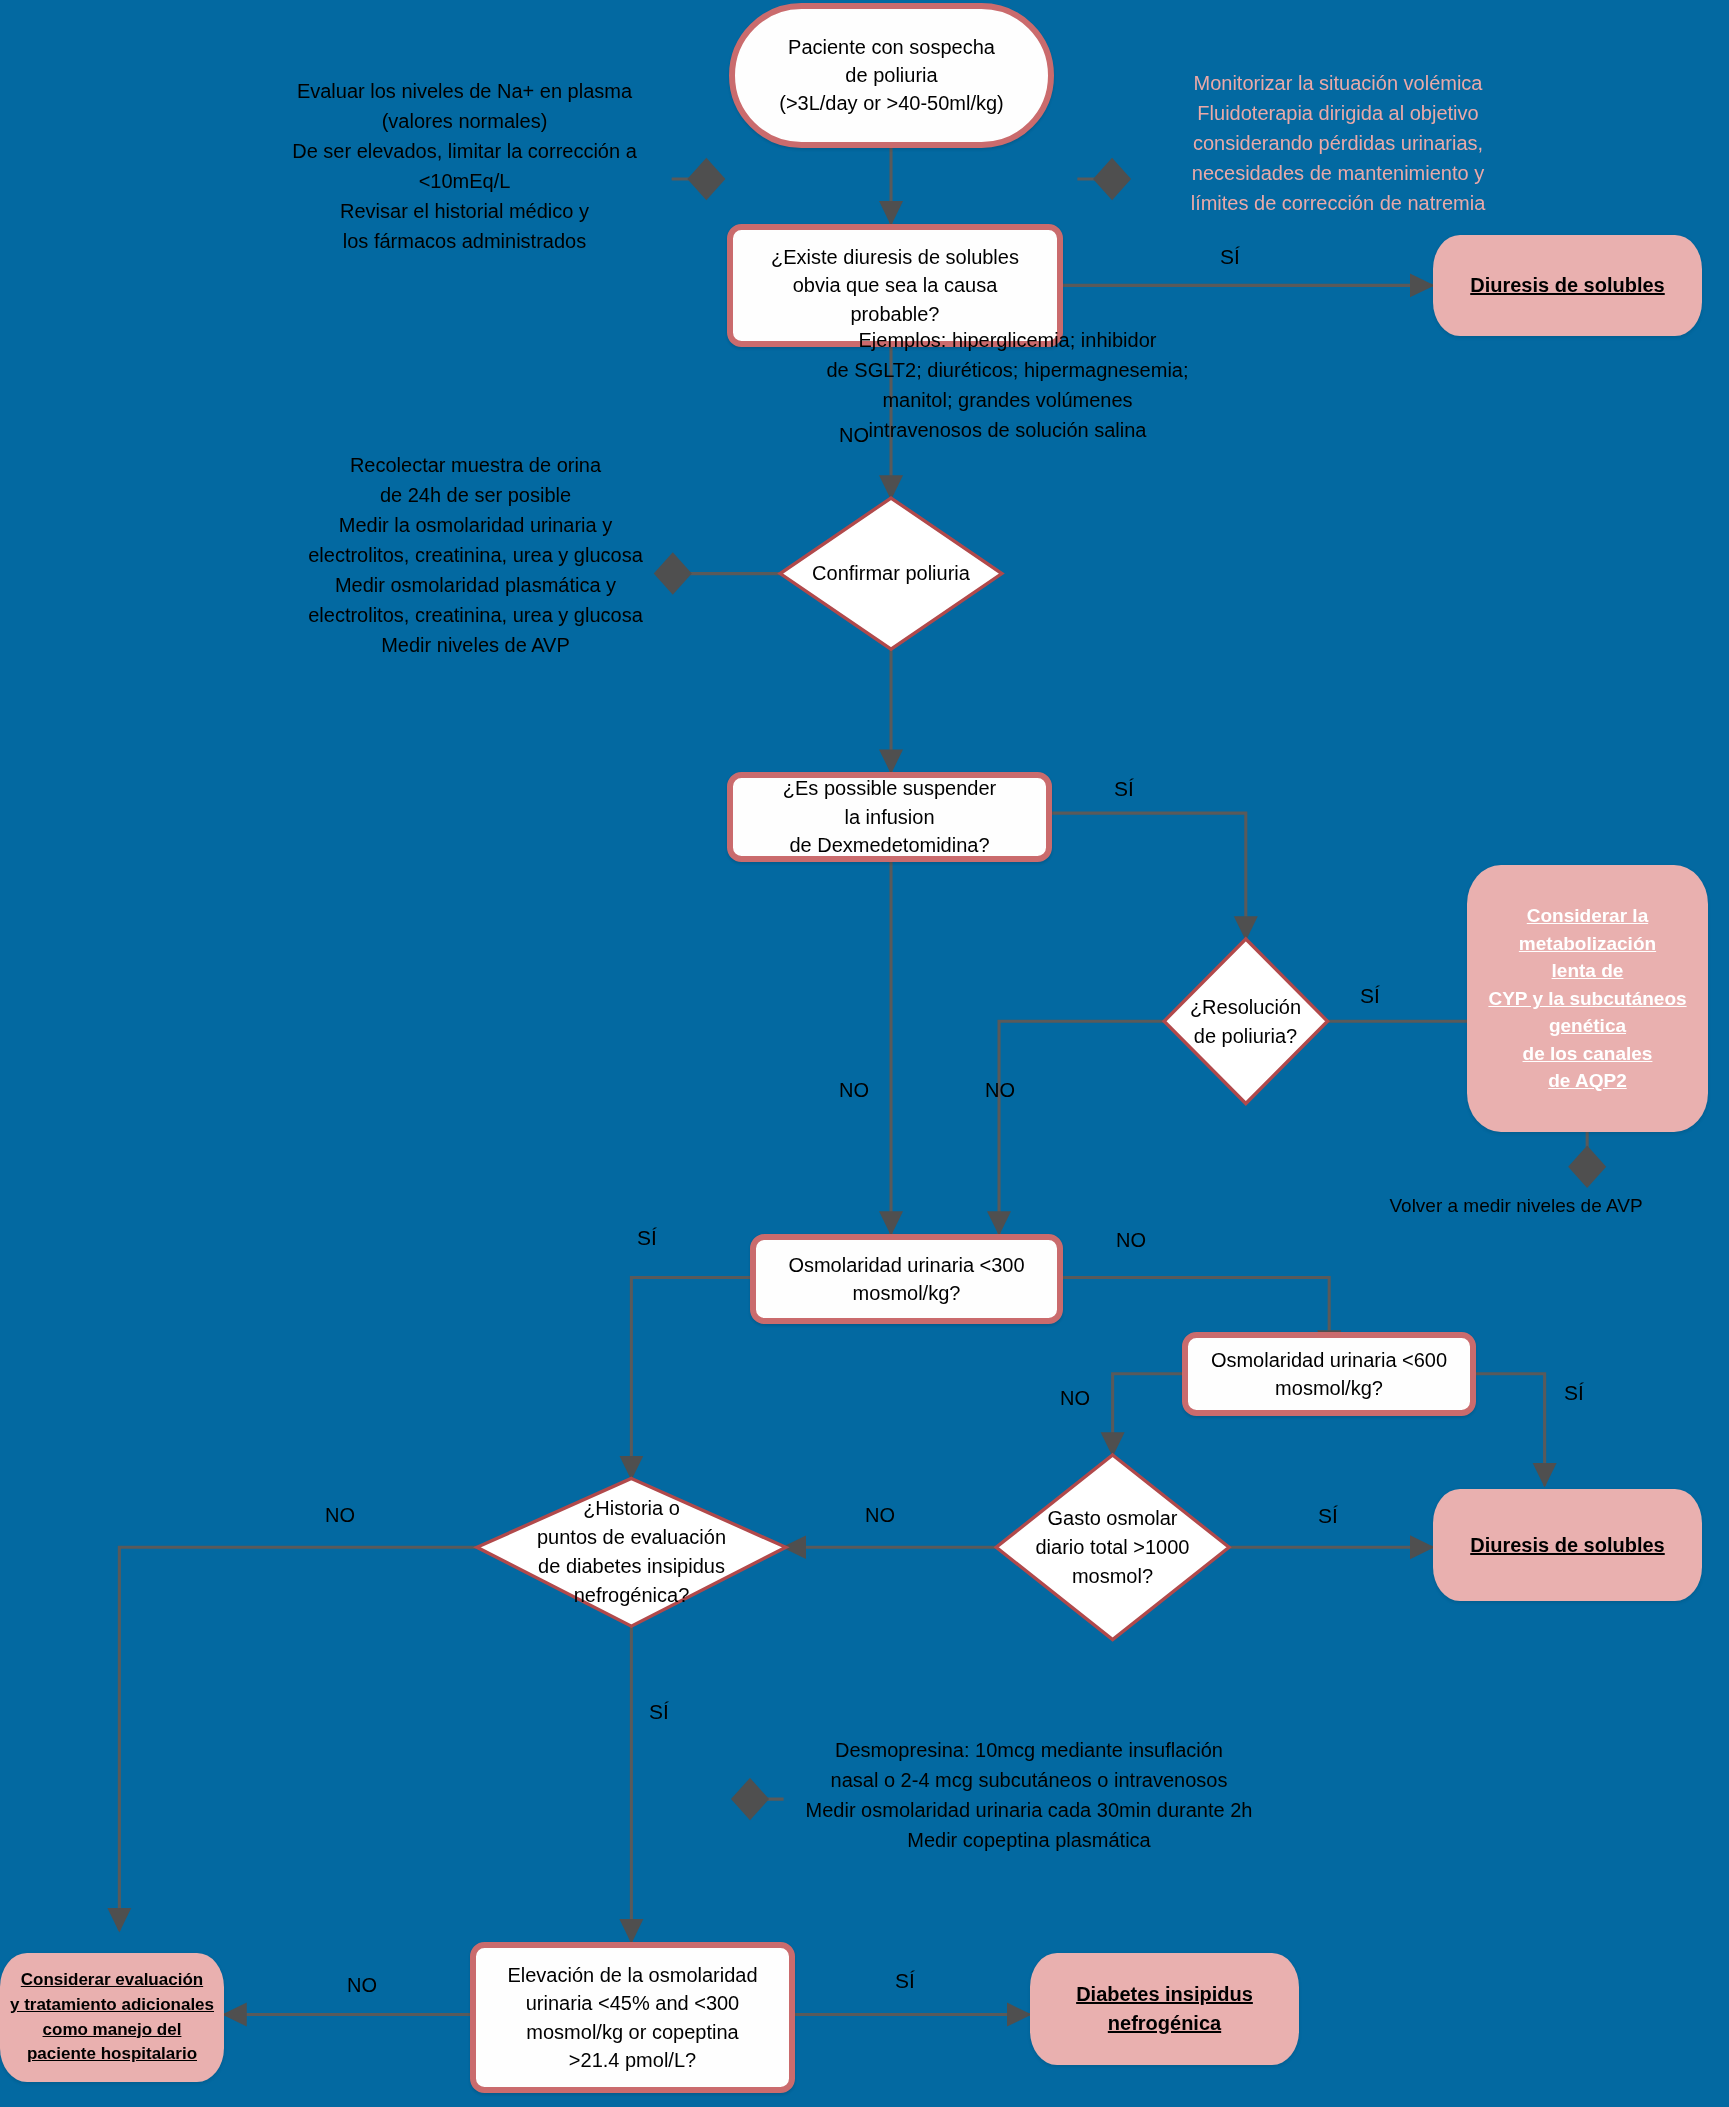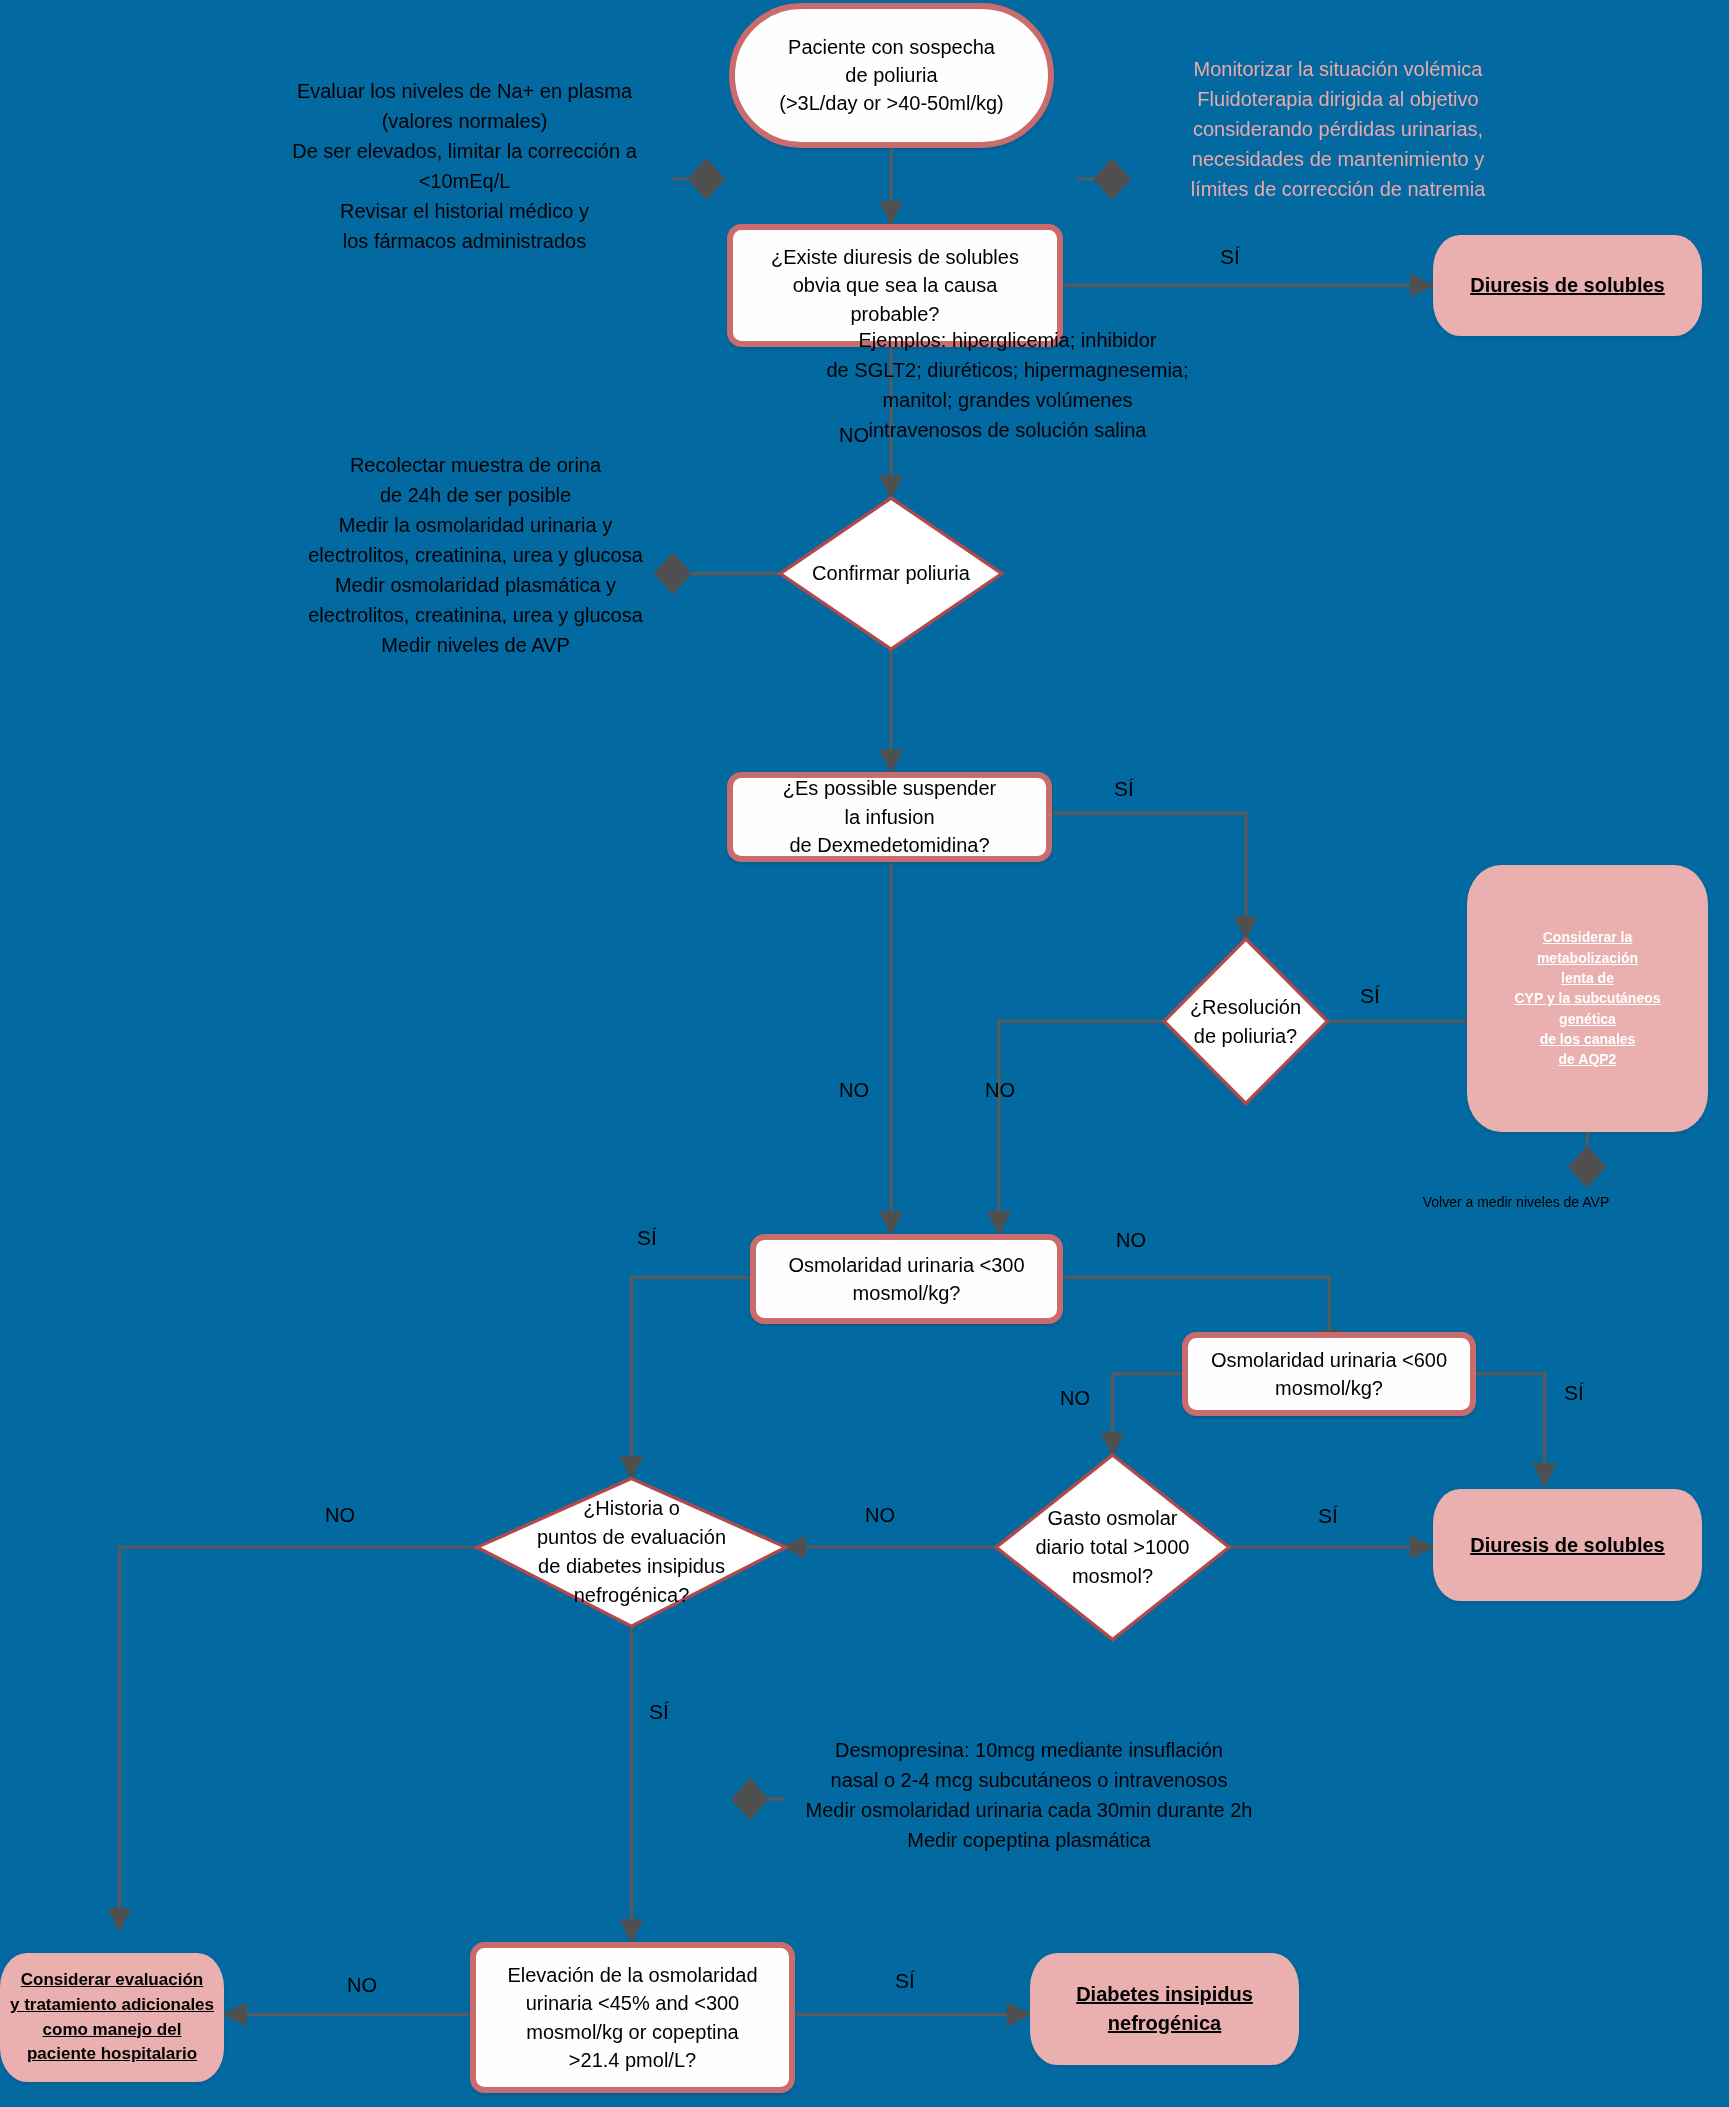--- a/index.html
+++ b/index.html
@@ -30,21 +30,21 @@
   }
   .pill.white{color:#ffffff;}
   
   .dia{background:transparent;}
   .dia .txt{position:relative;z-index:2;width:76%;line-height:1.45;text-align:center;}
 
   .note{position:absolute;text-align:center;line-height:1.5;color:#000;}
   .note.pinktxt{color:#eaa9a8;}
   .elab{position:absolute;text-align:center;line-height:1;}
   .bold{font-weight:normal;}
-  .f34{font-size:14px;}
+  .f34{font-size:19px;}
   .f36{font-size:20px;}
   .f38{font-size:21px;}
   .f30{font-size:17px;}
 </style>
 </head>
 <body>
 
 <div id="stage">
 
   <svg id="wires" viewBox="0 0 3091 3767">
@@ -231,21 +231,21 @@
 
   <div class="note f36" style="left:252px;top:76px;width:425px;">
       <div>Evaluar los niveles de Na+ en plasma</div>
       <div>(valores normales)</div>
       <div>De ser elevados, limitar la corrección a</div>
       <div>&lt;10mEq/L</div>
       <div>Revisar el historial médico y</div>
       <div>los fármacos administrados</div>
     </div>
 
-  <div class="note pinktxt f36" style="left:1142px;top:54px;width:392px;">
+  <div class="note pinktxt f36" style="left:1142px;top:68px;width:392px;">
       <div>Monitorizar la situación volémica</div>
       <div>Fluidoterapia dirigida al objetivo</div>
       <div>considerando pérdidas urinarias,</div>
       <div>necesidades de mantenimiento y</div>
       <div>límites de corrección de natremia</div>
     </div>
 
   <div class="note f36" style="left:806px;top:325px;width:403px;">
       <div>Ejemplos: hiperglicemia; inhibidor</div>
       <div>de SGLT2; diuréticos; hipermagnesemia;</div>

